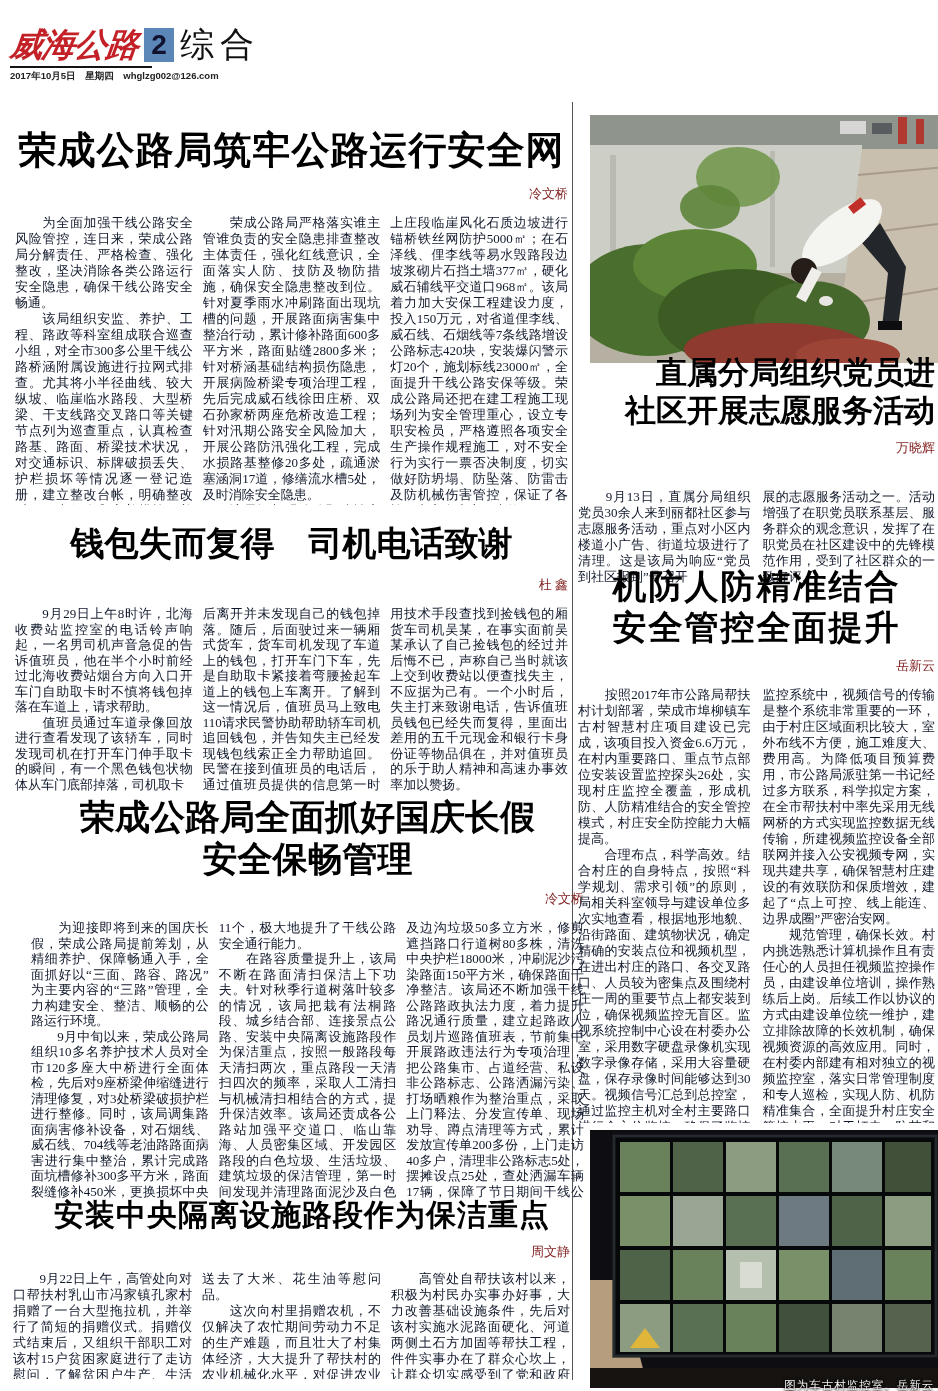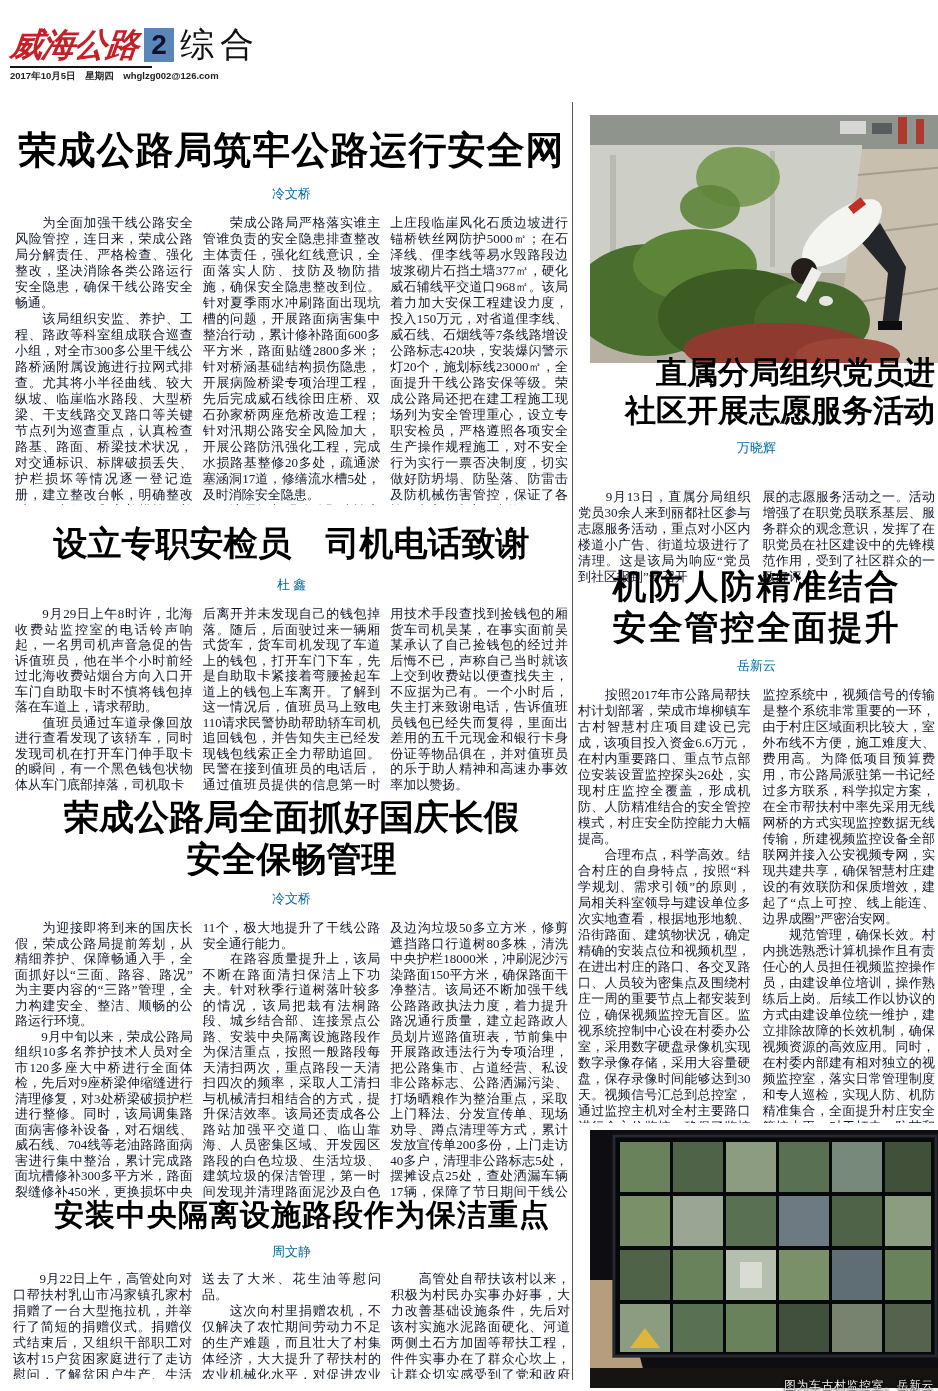--- a/index.html
+++ b/index.html
@@ -29,38 +29,38 @@
   }
   .dateline span{margin-right:7px;}
   
   .v-rule{position:absolute;left:572px;top:102px;width:1px;height:1278px;background:#555;}
   
   article{position:absolute;}
   .headline{
     text-align:center;font-weight:700;color:#000;margin:0;
     font-family:"Liberation Serif","DejaVu Serif",serif;
   }
-  .byline{text-align:center;font-size:13px;margin-top:9px;color:#0369a1;}
+  .byline{text-align:right;font-size:13px;margin-top:9px;color:#7f1d1d;}
   .cols{display:flex;margin-top:12px;}
   .col{
     flex:1;font-size:13px;line-height:16px;text-align:justify;
     white-space:pre-line;overflow:hidden;color:#0f172a;
   }
   .cols3 .col{margin-right:10px;}
   .cols3 .col:last-child{margin-right:0;}
   .cols2 .col{margin-right:12px;}
   .cols2 .col:last-child{margin-right:0;}
   
   .art-safety{left:15px;top:100px;width:553px;}
   .art-safety .headline{font-size:38px;line-height:52px;letter-spacing:1px;margin-top:24px;}
   .art-safety .col{height:290px;}
   .art-wallet{left:15px;top:521px;width:553px;}
   .art-wallet .headline{font-size:34px;line-height:46px;}
   .art-wallet .col{height:187px;line-height:15.5px;}
-  .art-holiday{left:15px;top:797px;width:553px;}
+  .art-holiday{left:31px;top:797px;width:553px;}
   .art-holiday .headline{font-size:35px;line-height:42px;}
   .art-holiday .col{height:279px;line-height:15.5px;}
   .art-donate{left:13px;top:1196px;width:578px;}
   .art-donate .headline{font-size:30px;line-height:38px;letter-spacing:1px;white-space:nowrap;}
   .art-donate .cols{width:557px;margin-top:10px;}
   .art-donate .col{height:108px;}
   .art-volunteer{left:578px;top:354px;width:357px;}
   .art-volunteer .headline{font-size:31px;line-height:38px;text-align:right;}
   .art-volunteer .col{height:110px;margin-top:20px;}
   .art-monitor{left:578px;top:566px;width:357px;}
@@ -105,21 +105,21 @@
     <div class="cols cols3">
       <div class="col">　　为全面加强干线公路安全风险管控，连日来，荣成公路局分解责任、严格检查、强化整改，坚决消除各类公路运行安全隐患，确保干线公路安全畅通。
 　　该局组织安监、养护、工程、路政等科室组成联合巡查小组，对全市300多公里干线公路桥涵附属设施进行拉网式排查。尤其将小半径曲线、较大纵坡、临崖临水路段、大型桥梁、干支线路交叉路口等关键节点列为巡查重点，认真检查路基、路面、桥梁技术状况，对交通标识、标牌破损丢失、护栏损坏等情况逐一登记造册，建立整改台帐，明确整改时限、责任人和完善措施，并建立隐患排查整治回头看工作机制，确保各类隐患及时发现、按时整改。</div>
       <div class="col">　　荣成公路局严格落实谁主管谁负责的安全隐患排查整改主体责任，强化红线意识，全面落实人防、技防及物防措施，确保安全隐患整改到位。针对夏季雨水冲刷路面出现坑槽的问题，开展路面病害集中整治行动，累计修补路面600多平方米，路面贴缝2800多米；针对桥涵基础结构损伤隐患，开展病险桥梁专项治理工程，先后完成威石线徐田庄桥、双石孙家桥两座危桥改造工程；针对汛期公路安全风险加大，开展公路防汛强化工程，完成水损路基整修20多处，疏通淤塞涵洞17道，修缮流水槽5处，及时消除安全隐患。
 　　该局还加强公路预防性安全管理。投资35万元对省道威石线</div>
       <div class="col">上庄段临崖风化石质边坡进行锚桥铁丝网防护5000㎡；在石泽线、俚李线等易水毁路段边坡浆砌片石挡土墙377㎥，硬化威石辅线平交道口968㎡。该局着力加大安保工程建设力度，投入150万元，对省道俚李线、威石线、石烟线等7条线路增设公路标志420块，安装爆闪警示灯20个，施划标线23000㎡，全面提升干线公路安保等级。荣成公路局还把在建工程施工现场列为安全管理重心，设立专职安检员，严格遵照各项安全生产操作规程施工，对不安全行为实行一票否决制度，切实做好防坍塌、防坠落、防雷击及防机械伤害管控，保证了各施工点安全生产无事故。</div>
     </div>
   </article>
 
   <article class="art-wallet">
-    <h1 class="headline">设立专职安检员　司机电话致谢</h1>
+    <h1 class="headline">钱包失而复得　司机电话致谢</h1>
     <div class="byline">杜 鑫</div>
     <div class="cols cols3">
       <div class="col">　　9月29日上午8时许，北海收费站监控室的电话铃声响起，一名男司机声音急促的告诉值班员，他在半个小时前经过北海收费站烟台方向入口开车门自助取卡时不慎将钱包掉落在车道上，请求帮助。
 　　值班员通过车道录像回放进行查看发现了该轿车，同时发现司机在打开车门伸手取卡的瞬间，有一个黑色钱包状物体从车门底部掉落，司机取卡</div>
       <div class="col">后离开并未发现自己的钱包掉落。随后，后面驶过来一辆厢式货车，货车司机发现了车道上的钱包，打开车门下车，先是自助取卡紧接着弯腰捡起车道上的钱包上车离开。了解到这一情况后，值班员马上致电110请求民警协助帮助轿车司机追回钱包，并告知失主已经发现钱包线索正全力帮助追回。民警在接到值班员的电话后，通过值班员提供的信息第一时间利</div>
       <div class="col">用技术手段查找到捡钱包的厢货车司机吴某，在事实面前吴某承认了自己捡钱包的经过并后悔不已，声称自己当时就该上交到收费站以便查找失主，不应据为己有。一个小时后，失主打来致谢电话，告诉值班员钱包已经失而复得，里面出差用的五千元现金和银行卡身份证等物品俱在，并对值班员的乐于助人精神和高速办事效率加以赞扬。</div>
     </div>
   </article>
 
   <article class="art-holiday">

